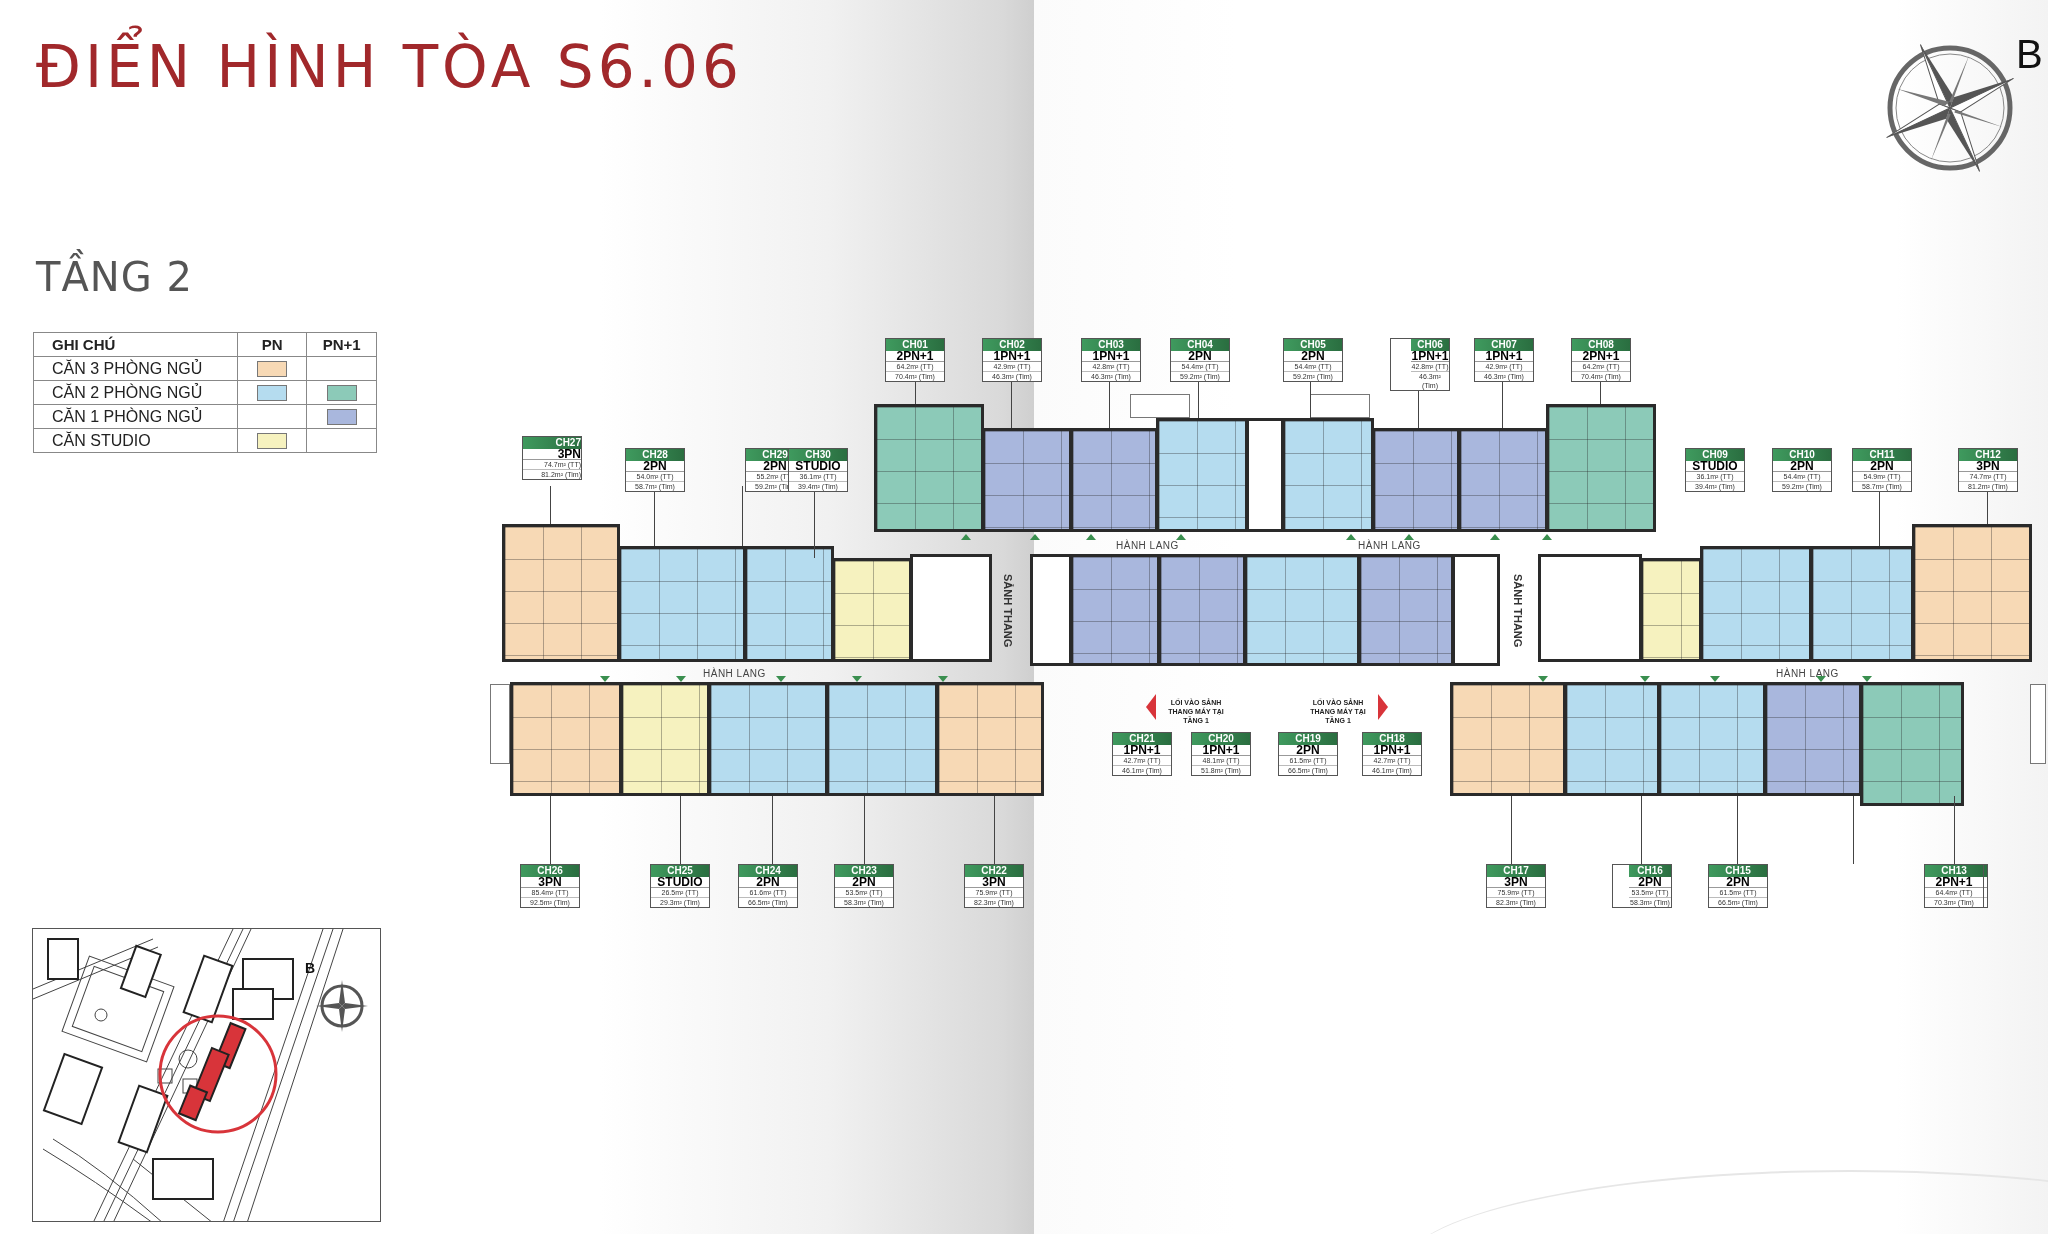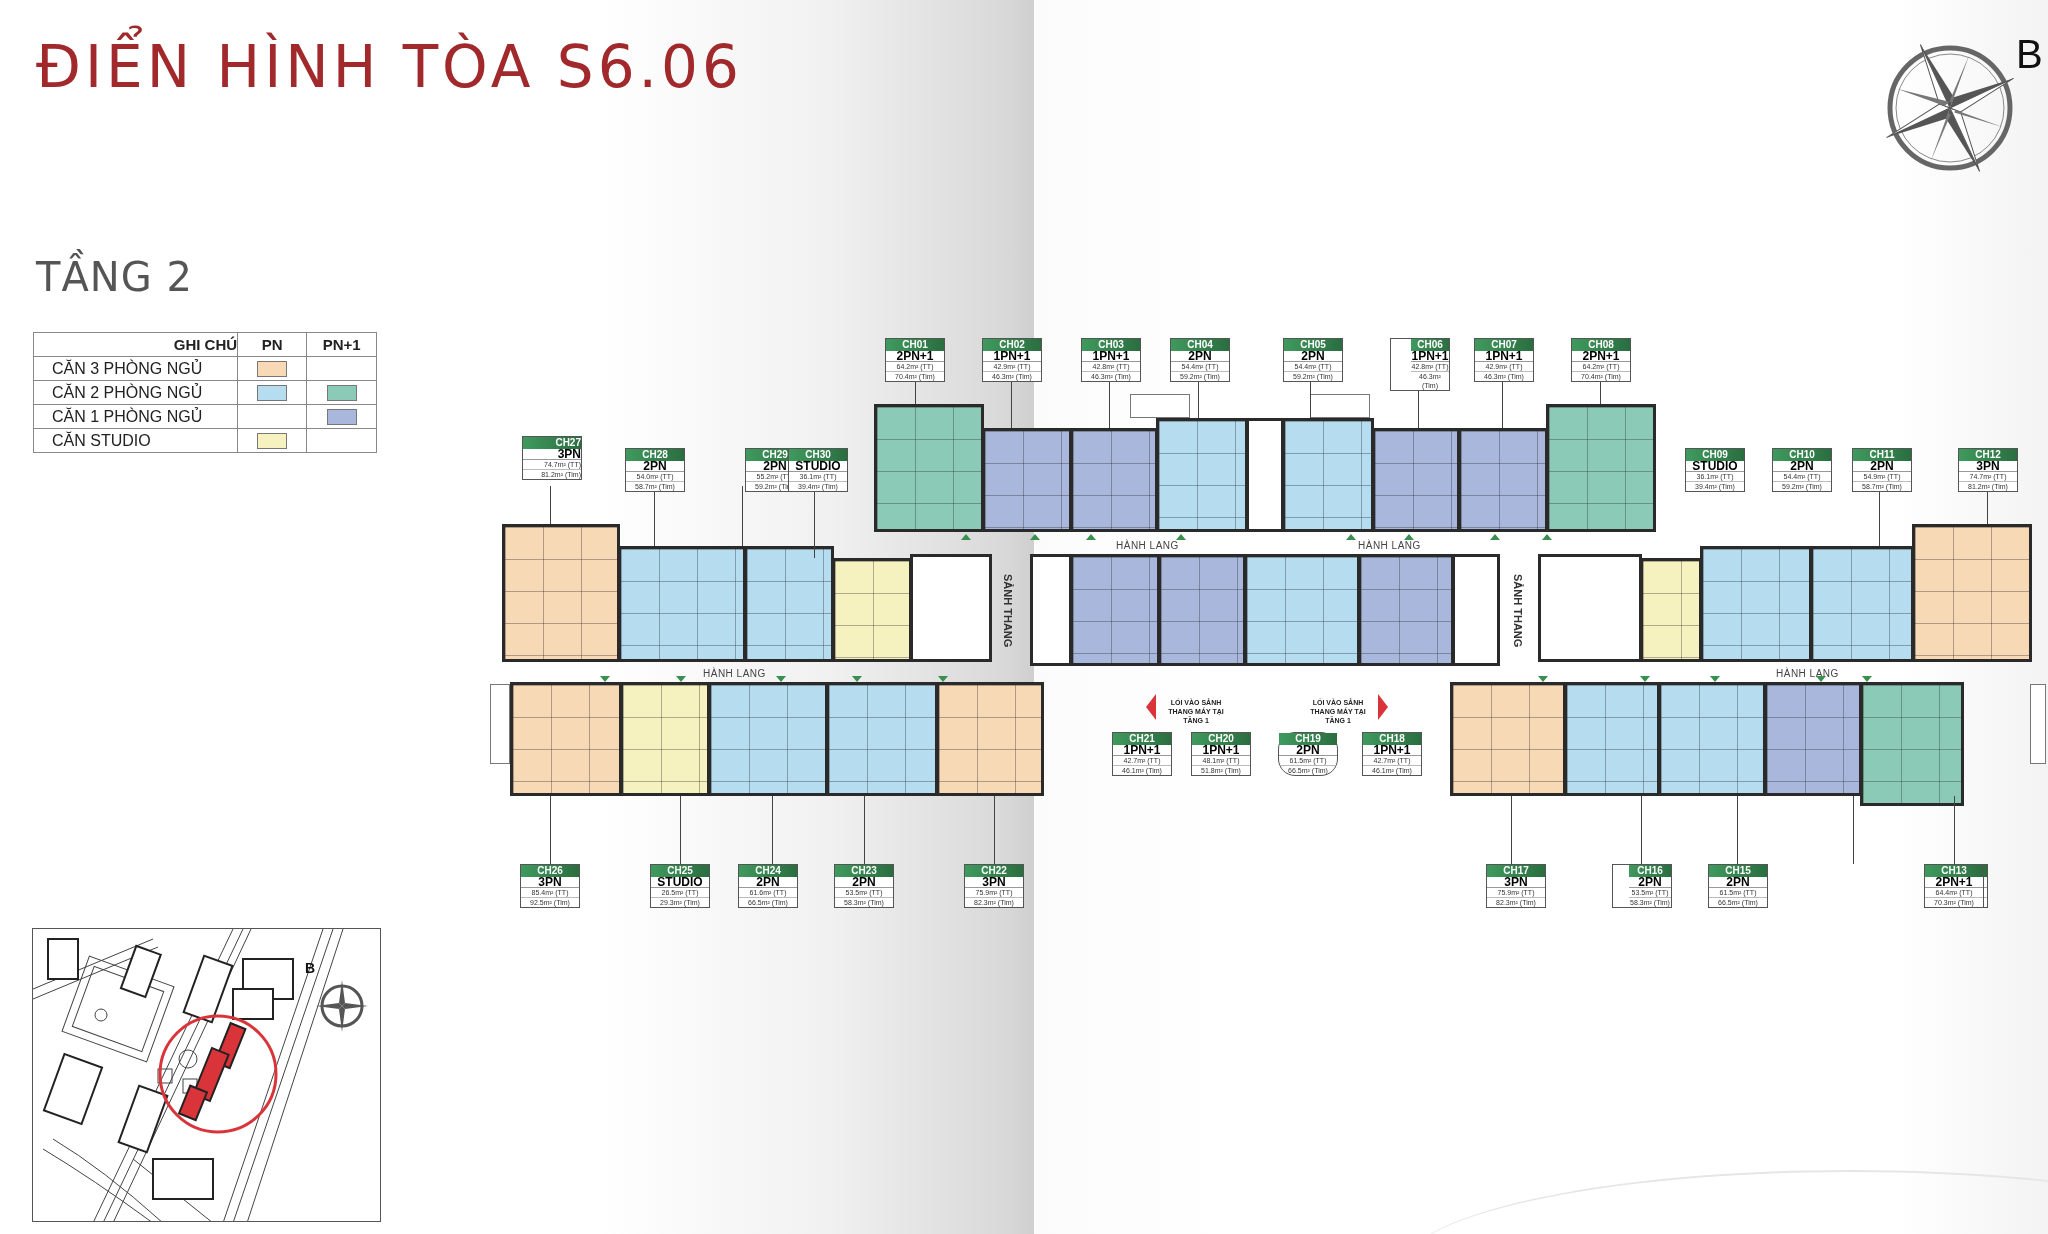--- a/index.html
+++ b/index.html
@@ -30,21 +30,21 @@
   .floor-label {
     position: absolute; left: 36px; top: 254px;
     color: #555; font-family: "DejaVu Sans", sans-serif; font-size: 40px; letter-spacing: 1px;
   }
   .legend {
     position: absolute; left: 33px; top: 332px; width: 344px;
     border-collapse: collapse; font-size: 16px; color: #222;
   }
   .legend td, .legend th { border: 1px solid #888; height: 24px; }
   .legend th { font-weight: bold; font-size: 15px; text-align: center; }
-  .legend th.first { text-align: right; padding-left: 18px; }
+  .legend th.first { text-align: left; padding-left: 18px; }
   .legend td.lbl { padding-left: 18px; width: 206px; }
   .legend td.sw { width: 70px; text-align: center; }
   .swatch { display: inline-block; width: 30px; height: 16px; border: 1px solid #777; vertical-align: middle; }
   .compass { position: absolute; left: 1880px; top: 36px; width: 140px; height: 140px; }
   .compass-b { position: absolute; left: 2016px; top: 32px; font-size: 40px; color: #111; }
   .site-map {
     position: absolute; left: 32px; top: 928px; width: 349px; height: 294px;
     border: 1px solid #555; background: #fff; overflow: hidden;
   }
   .site-b { position: absolute; left: 305px; top: 960px; font-size: 14px; font-weight: bold; color: #111; }
@@ -472,21 +472,21 @@
     <div class="type">1PN+1</div>
     <div class="area">42.7m² (TT)</div>
     <div class="area">46.1m² (Tim)</div>
   </div>
   <div class="tag" style="left:1191px;top:732px;">
     <div class="code">CH20</div>
     <div class="type">1PN+1</div>
     <div class="area">48.1m² (TT)</div>
     <div class="area">51.8m² (Tim)</div>
   </div>
-  <div class="tag" style="left:1278px;top:732px;border-radius:17px;">
+  <div class="tag" style="left:1278px;top:732px;">
     <div class="code">CH19</div>
     <div class="type">2PN</div>
     <div class="area">61.5m² (TT)</div>
     <div class="area">66.5m² (Tim)</div>
   </div>
   <div class="tag" style="left:1362px;top:732px;">
     <div class="code">CH18</div>
     <div class="type">1PN+1</div>
     <div class="area">42.7m² (TT)</div>
     <div class="area">46.1m² (Tim)</div>

